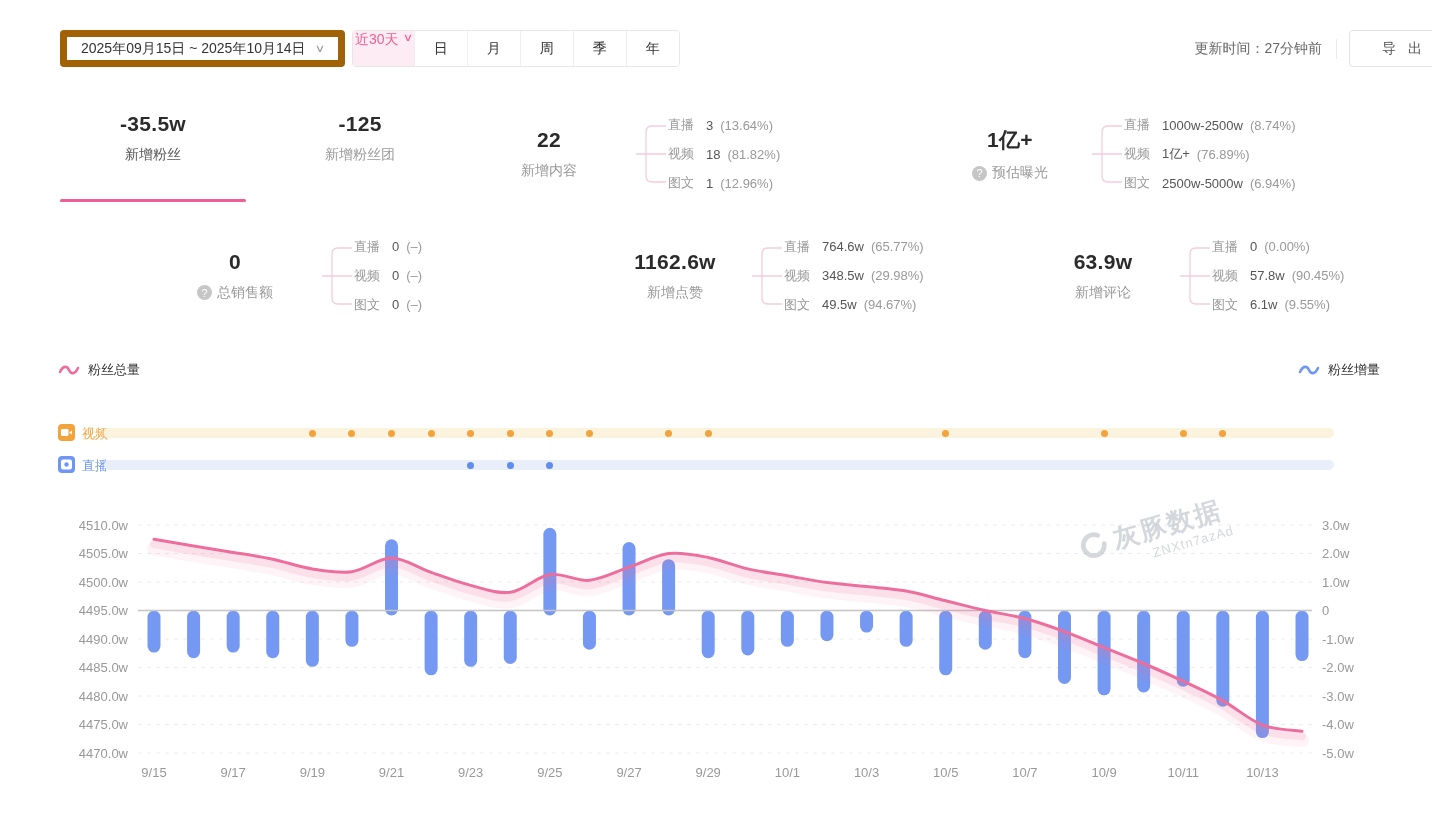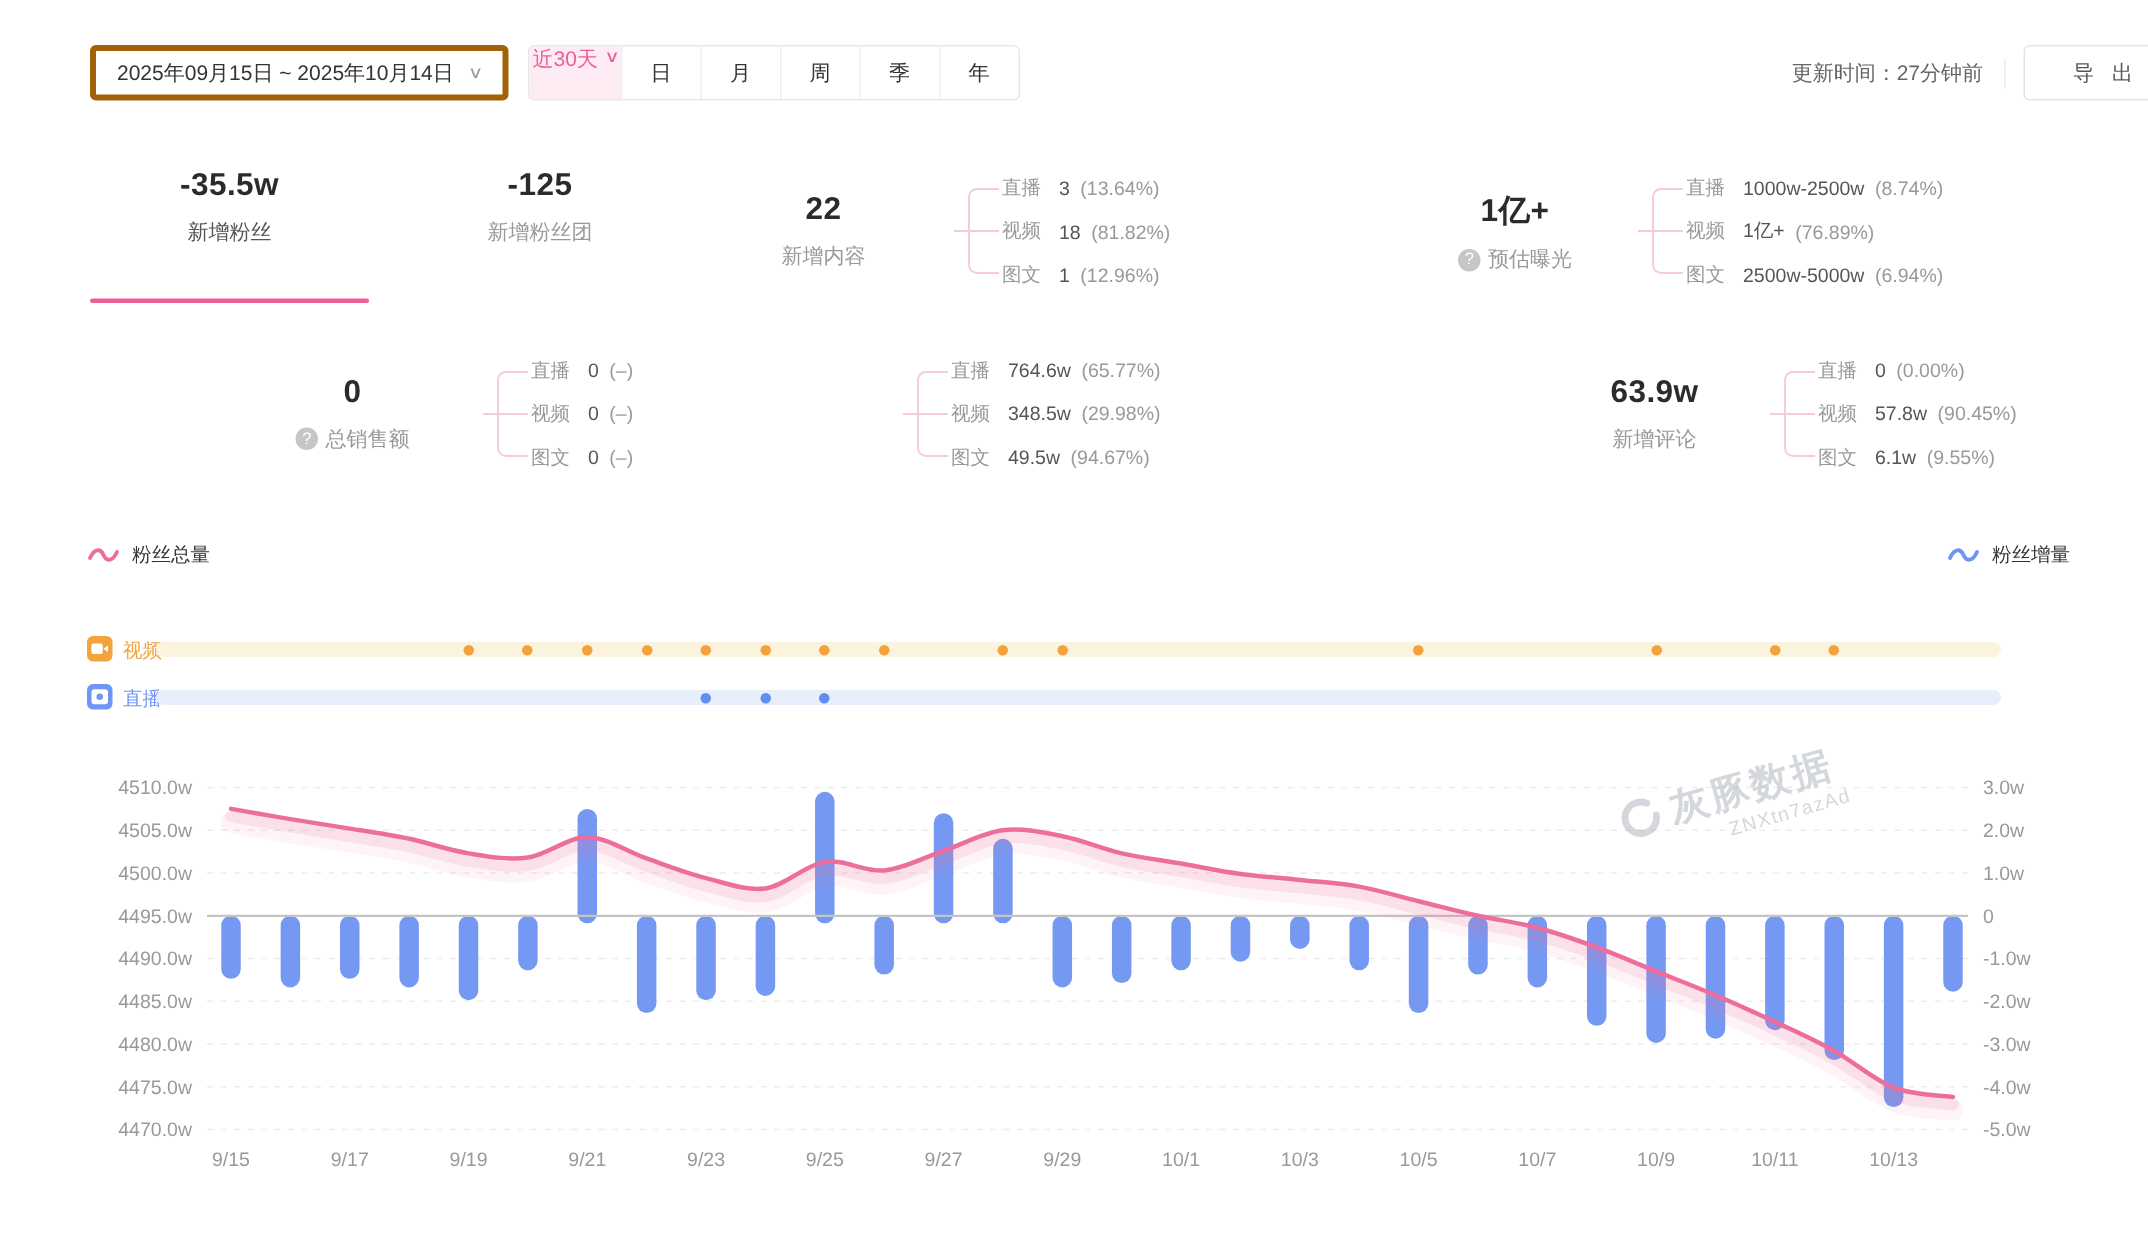--- a/index.html
+++ b/index.html
@@ -9,21 +9,21 @@
     background: #fff;
     overflow: hidden;
     font-family: "Liberation Sans", "DejaVu Sans", sans-serif;
     color: #333;
   }
   .abs { position: absolute; }
 
   
   .date-box {
     left: 60px; top: 30px; height: 37px;
-    border: 4px solid #a16207; border-radius: 4px;
+    border: 7px solid #a16207; border-radius: 4px;
     display: flex; align-items: center; gap: 10px;
     padding: 0 14px; font-size: 14px; color: #333; background: #fff;
     cursor: pointer;
   }
   .chev { color: #9aa0a6; font-size: 11px; transform: scaleX(1.3); }
   .range-group {
     left: 352px; top: 30px; height: 37px;
     border: 1px solid #e7e7e7; border-radius: 4px;
     display: flex; overflow: hidden; background: #fff;
   }
@@ -224,20 +224,24 @@
     </div>
     <div class="bk-row">
       <span class="bk-name">图文</span>
       <span class="bk-val">0</span>
       <span class="bk-pct">(–)</span>
     </div>
   </div>
 </div>
 
 <div class="stat-card" style="left:600px; top:232px; height:87px;">
+  <div class="stat-left" style="width:150px;">
+    <div class="stat-value">1162.6w</div>
+    <div class="stat-label">新增点赞</div>
+  </div>
   <svg class="bracket" width="30" height="66" viewBox="0 0 30 66">
     <path d="M30 5 H16 Q10 5 10 11 V55 Q10 61 16 61 H30 M10 33 H30 M0 33 H10" fill="none" stroke="#f6cbdb" stroke-width="1.3"></path>
   </svg>
   <div class="bk-rows">
     <div class="bk-row">
       <span class="bk-name">直播</span>
       <span class="bk-val">764.6w</span>
       <span class="bk-pct">(65.77%)</span>
     </div>
     <div class="bk-row">

